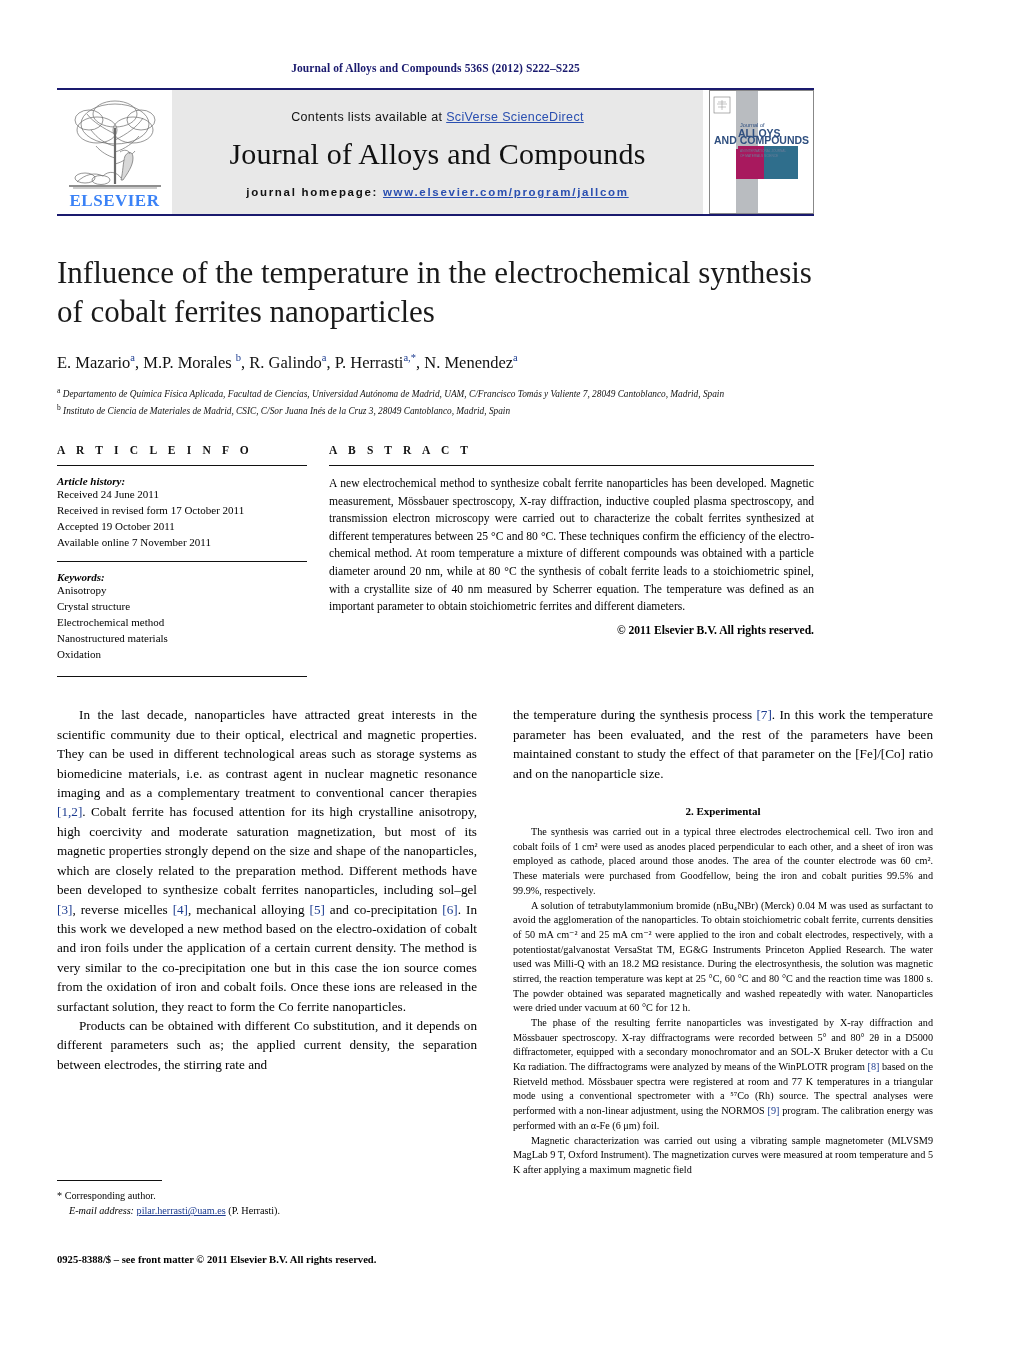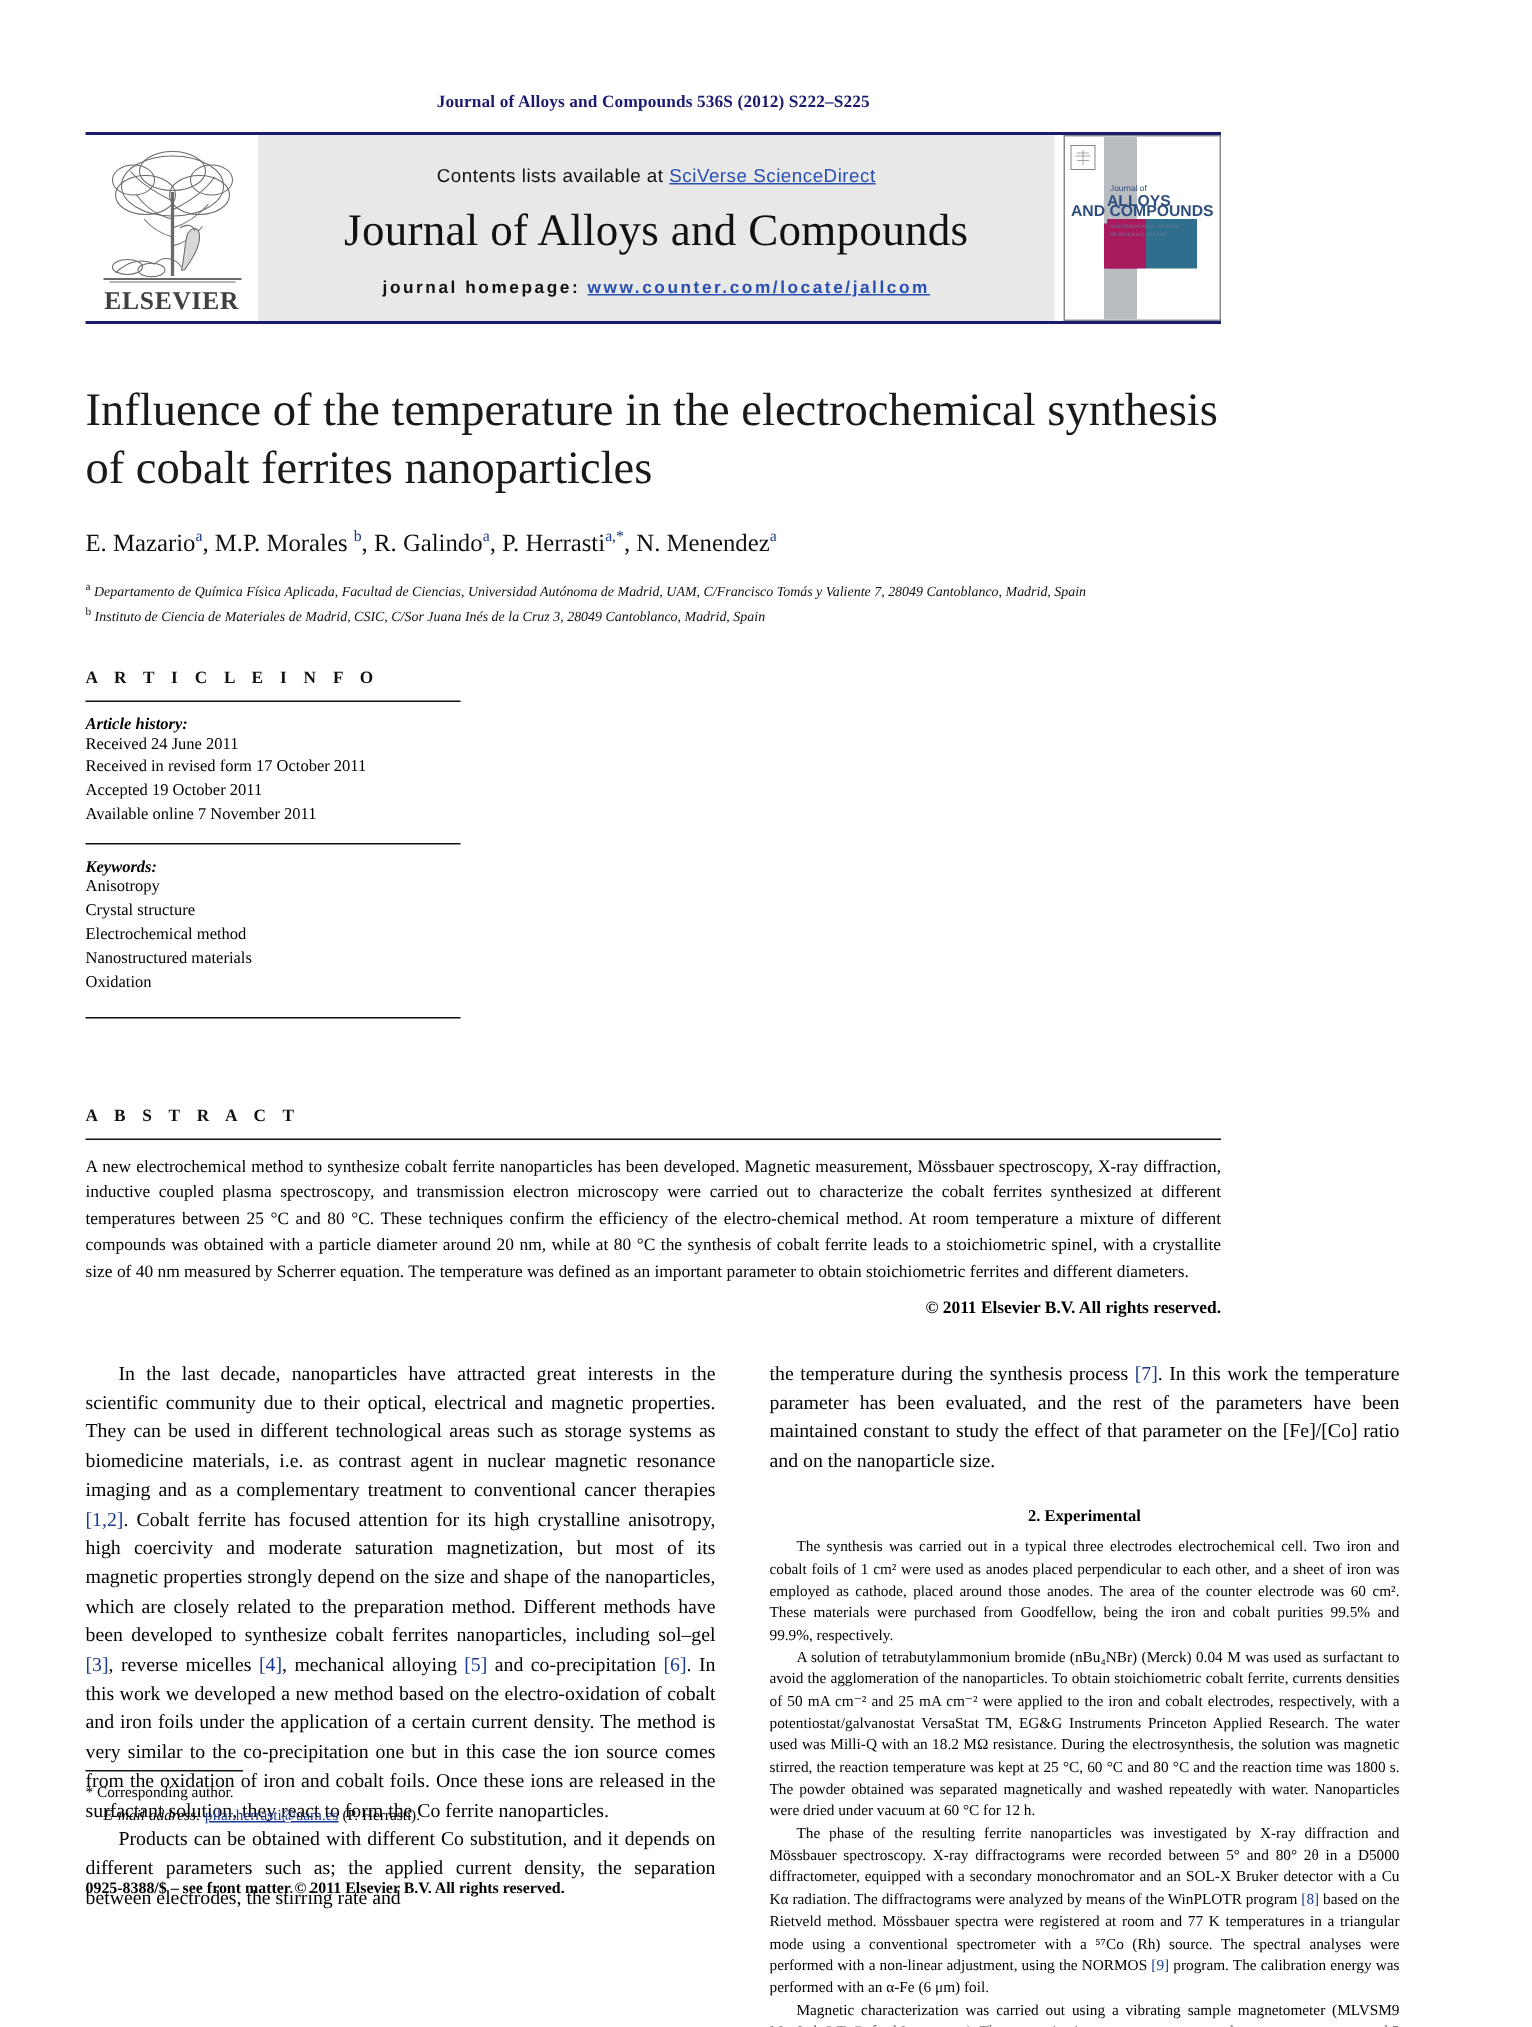--- a/index.html
+++ b/index.html
@@ -52,21 +52,21 @@
     align-items: center;
     justify-content: flex-start;
     padding-top: 4px;
     box-sizing: border-box;
   }
   .tree-svg { display:block; }
   .elsevier-word {
     font-family: "Liberation Serif", serif;
     font-size: 17px;
     font-weight: bold;
-    color: #404040;
+    color: #3b82f6;
     letter-spacing: 0.5px;
     margin-top: 1px;
   }
   .masthead-center {
     flex: 1 1 auto;
     background: #e8e8e8;
     display: flex;
     flex-direction: column;
     align-items: center;
     justify-content: center;
@@ -131,22 +131,21 @@
     font-style: italic;
     line-height: 1.55;
     color: #111;
   }
   .affil sup { font-style: normal; font-size: 7.5px; }
 
   
   .info-abs {
     margin: 26px 57px 0 57px;
     display: flex;
-    gap: 42px;
-    flex-direction: column;
+    gap: 22px;
   }
   .col-info { width: 250px; flex: 0 0 250px; }
   .col-abs  { flex: 1 1 auto; }
   .sec-head {
     font-family: "Liberation Serif", serif;
     font-weight: bold;
     font-size: 11.5px;
     letter-spacing: 4.2px;
     color: #111;
     margin-bottom: 9px;
@@ -255,21 +254,21 @@
       </svg>
       <div class="elsevier-word">ELSEVIER</div>
     </div>
 
     <div class="masthead-center">
       <div class="contents-line">
         <span>Contents lists available at </span><a class="sd-link" href="#">SciVerse ScienceDirect</a>
       </div>
       <div class="journal-name">Journal of Alloys and Compounds</div>
       <div class="homepage-line">
-        <span>journal homepage: </span><a class="url" href="#">www.counter.com/locate/jallcom</a>
+        <span>journal homepage: </span><a class="url" href="#">www.elsevier.com/program/jallcom</a>
       </div>
     </div>
 
     <div class="cover-thumb">
       <svg width="103" height="122" viewBox="0 0 103 122">
         <rect x="0" y="0" width="103" height="122" fill="#ffffff"></rect>
         <rect x="26" y="0" width="22" height="122" fill="#b9bcc0"></rect>
         <rect x="26" y="58" width="22" height="30" fill="#a8195e"></rect>
         <rect x="28" y="55" width="26" height="33" fill="#a8195e"></rect>
         <rect x="54" y="55" width="34" height="33" fill="#2f6e8c"></rect>

